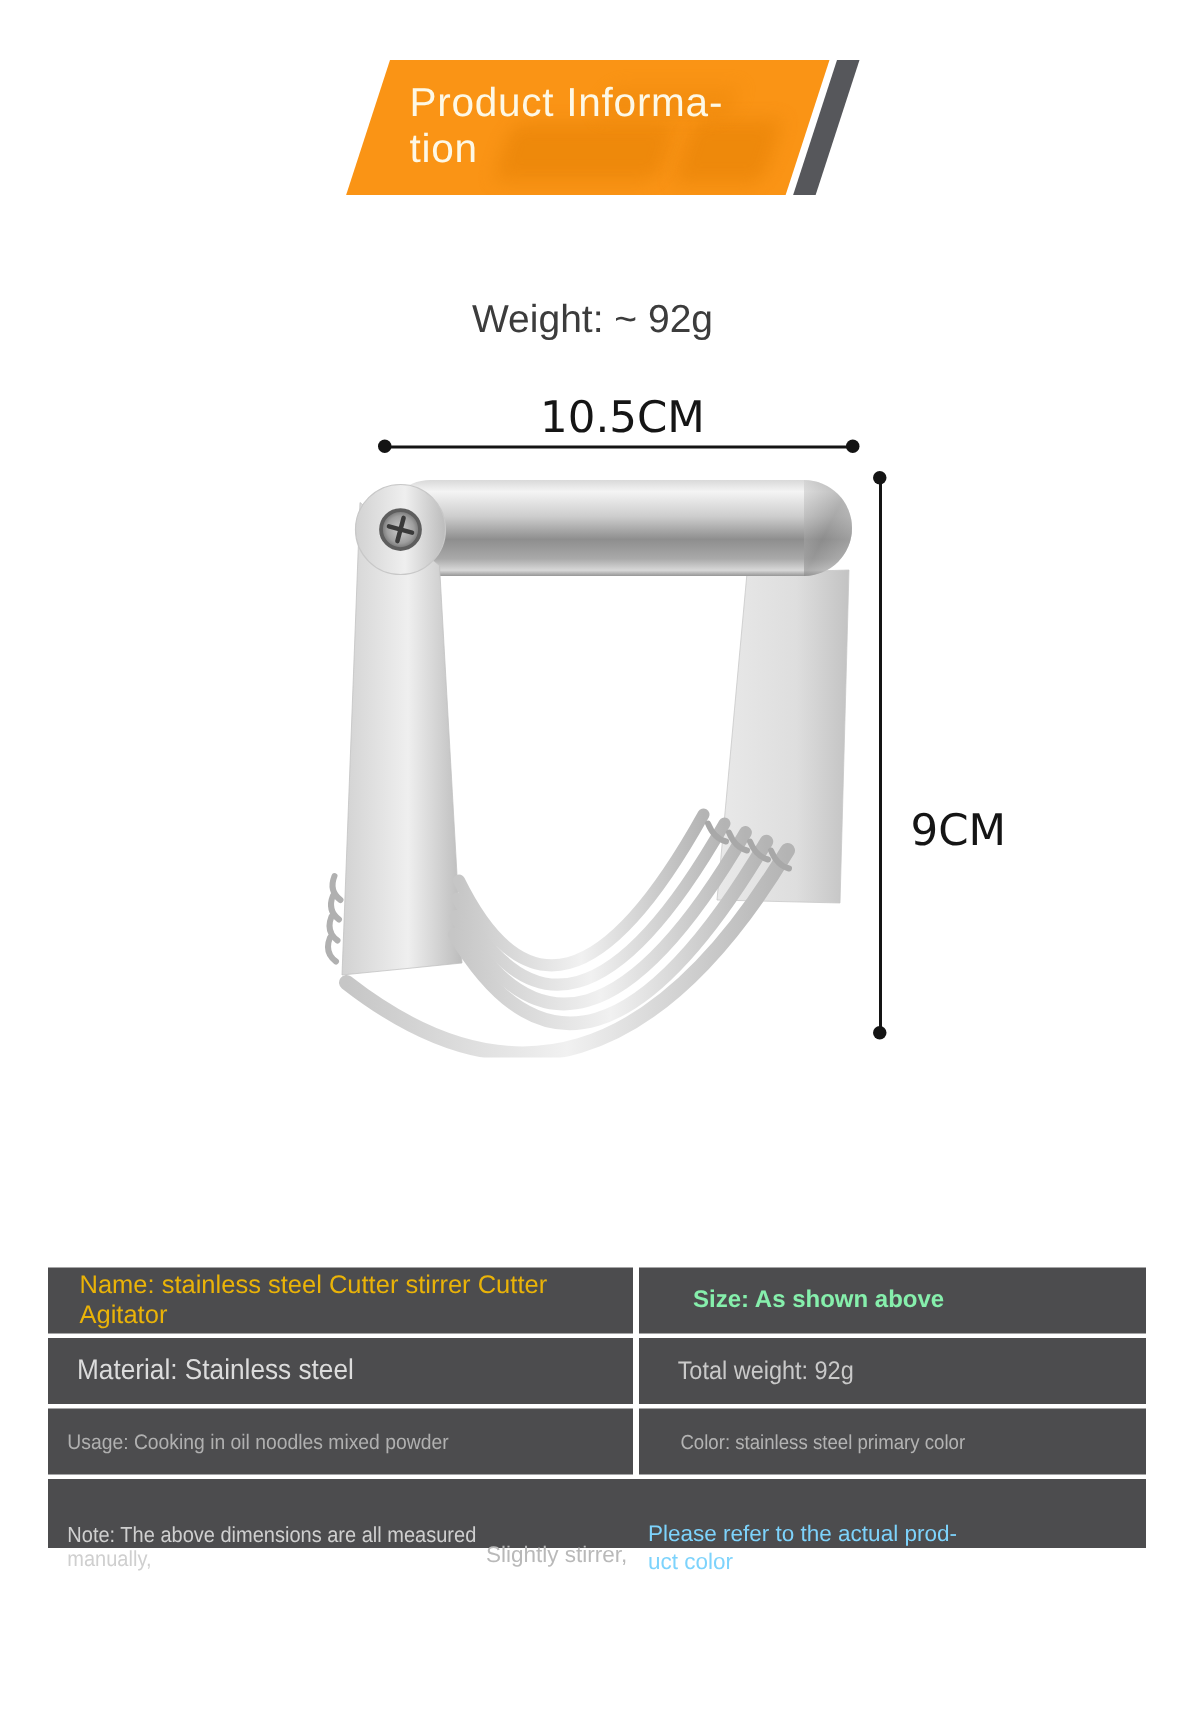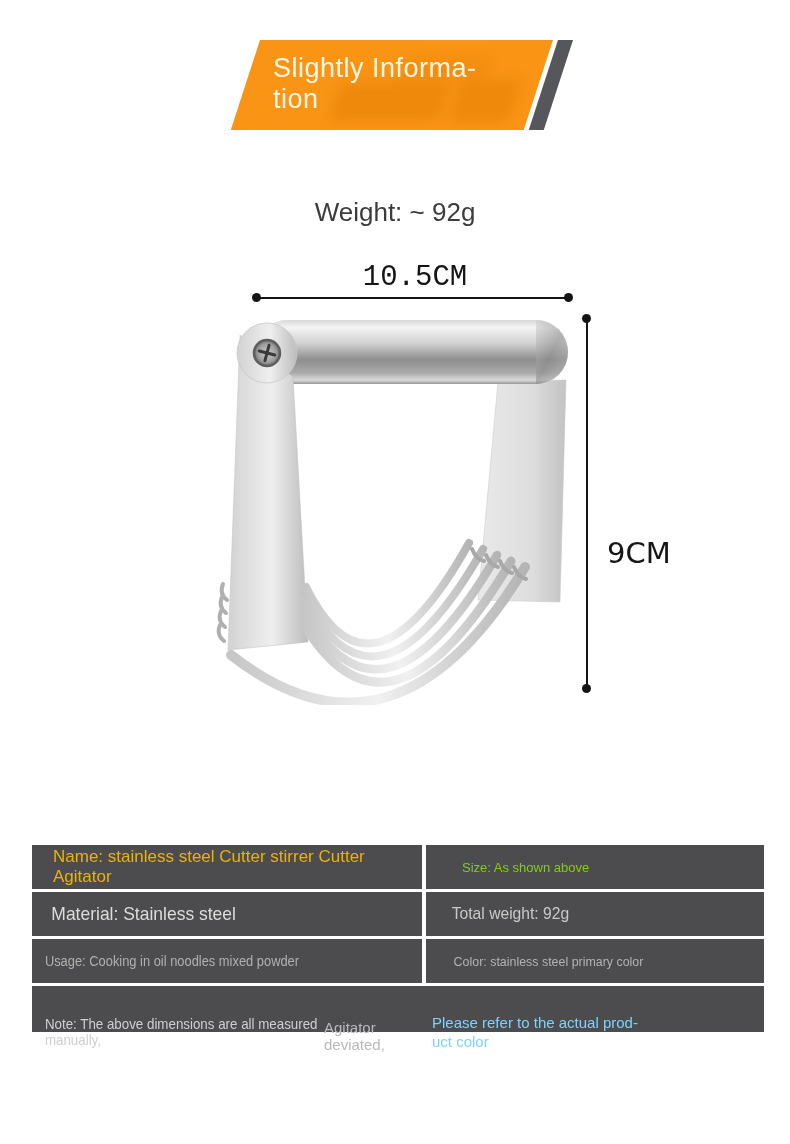--- a/index.html
+++ b/index.html
@@ -32,57 +32,57 @@
   }
   
   .dim-line-h{position:absolute;left:257px;top:297px;width:312px;height:2px;background:#141414;}
   .dim-line-v{position:absolute;left:586px;top:320px;width:2px;height:366px;background:#141414;}
   .dot{position:absolute;width:9px;height:9px;border-radius:50%;background:#141414;}
   .dot-hl{left:252px;top:293px;}
   .dot-hr{left:564px;top:293px;}
   .dot-vt{left:582px;top:314px;}
   .dot-vb{left:582px;top:684px;}
   .dim-label{position:absolute;color:#151515;font-family:"DejaVu Sans", sans-serif;}
-  .dim-w{left:330px;top:261px;width:170px;text-align:center;font-size:29px;font-family:Liberation Mono, monospace;}
+  .dim-w{left:330px;top:261px;width:170px;text-align:center;font-size:29px;}
   .dim-h{left:607px;top:500px;font-size:29px;margin-top:36px;}
   
   .product{position:absolute;left:215px;top:305px;}
   
   .spec-table{
     position:absolute;left:32px;top:845px;width:732px;
     display:grid;grid-template-columns:390px 338px;grid-column-gap:4px;grid-row-gap:3px;
   }
   .cell{
     background:#4c4c4e;height:44px;display:flex;align-items:center;
     box-sizing:border-box;
   }
   .cell.full{grid-column:1 / span 2;height:46px;align-items:center;}
   .t-name{padding-left:21px;font-size:17px;color:#eab308;}
-  .t-size{padding-left:36px;font-size:13px;color:#84cc16;}
+  .t-size{padding-left:36px;font-size:16px;color:#86efac;font-weight:bold;}
   .cond{transform:scaleX(.92);transform-origin:left center;white-space:nowrap;}
   .t-material{padding-left:21px;font-size:19px;color:#dcdcdc;}
   .t-weight{padding-left:28px;font-size:17px;color:#c9c9c9;}
   .t-usage{padding-left:14px;font-size:14px;color:#b0b0b0;}
   .t-color{padding-left:30px;font-size:13.5px;color:#b3b3b3;}
   .note-wrap{display:flex;width:100%;align-items:center;margin-top:46px;}
   .note-a{padding-left:14px;font-size:14.5px;line-height:16px;color:#cfcfcf;width:278px;}
   .note-b{font-size:15px;color:#b9b9b9;padding-top:8px;width:108px;}
   .note-c{font-size:15px;line-height:19px;color:#7dd3fc;}
 </style>
 </head>
 <body>
 
 <div class="banner-orange">
   <div class="wm wm1"></div>
   <div class="wm wm2"></div>
   <div class="wm wm3"></div>
 </div>
 <div class="banner-slash"></div>
 <div class="banner-title">
-  <div>Slightly Informa-</div>
+  <div>Product Informa-</div>
   <div>tion</div>
 </div>
 
 <div class="weight">Weight: ~ 92g</div>
 
 <div class="dim-line-h"></div>
 <div class="dot dot-hl"></div>
 <div class="dot dot-hr"></div>
 <div class="dim-label dim-w">10.5CM</div>
 
@@ -186,20 +186,20 @@
   <div class="cell">
     <span class="t-color cond">Color: stainless steel primary color</span>
   </div>
 
   <div class="cell full">
     <div class="note-wrap">
       <div class="note-a cond">
         <div>Note: The above dimensions are all measured</div>
         <div>manually,</div>
       </div>
-      <div class="note-b">Agitator deviated,</div>
+      <div class="note-b">Slightly stirrer,</div>
       <div class="note-c">
         <div>Please refer to the actual prod-</div>
         <div>uct color</div>
       </div>
     </div>
   </div>
 </div>
 
 </body></html>

